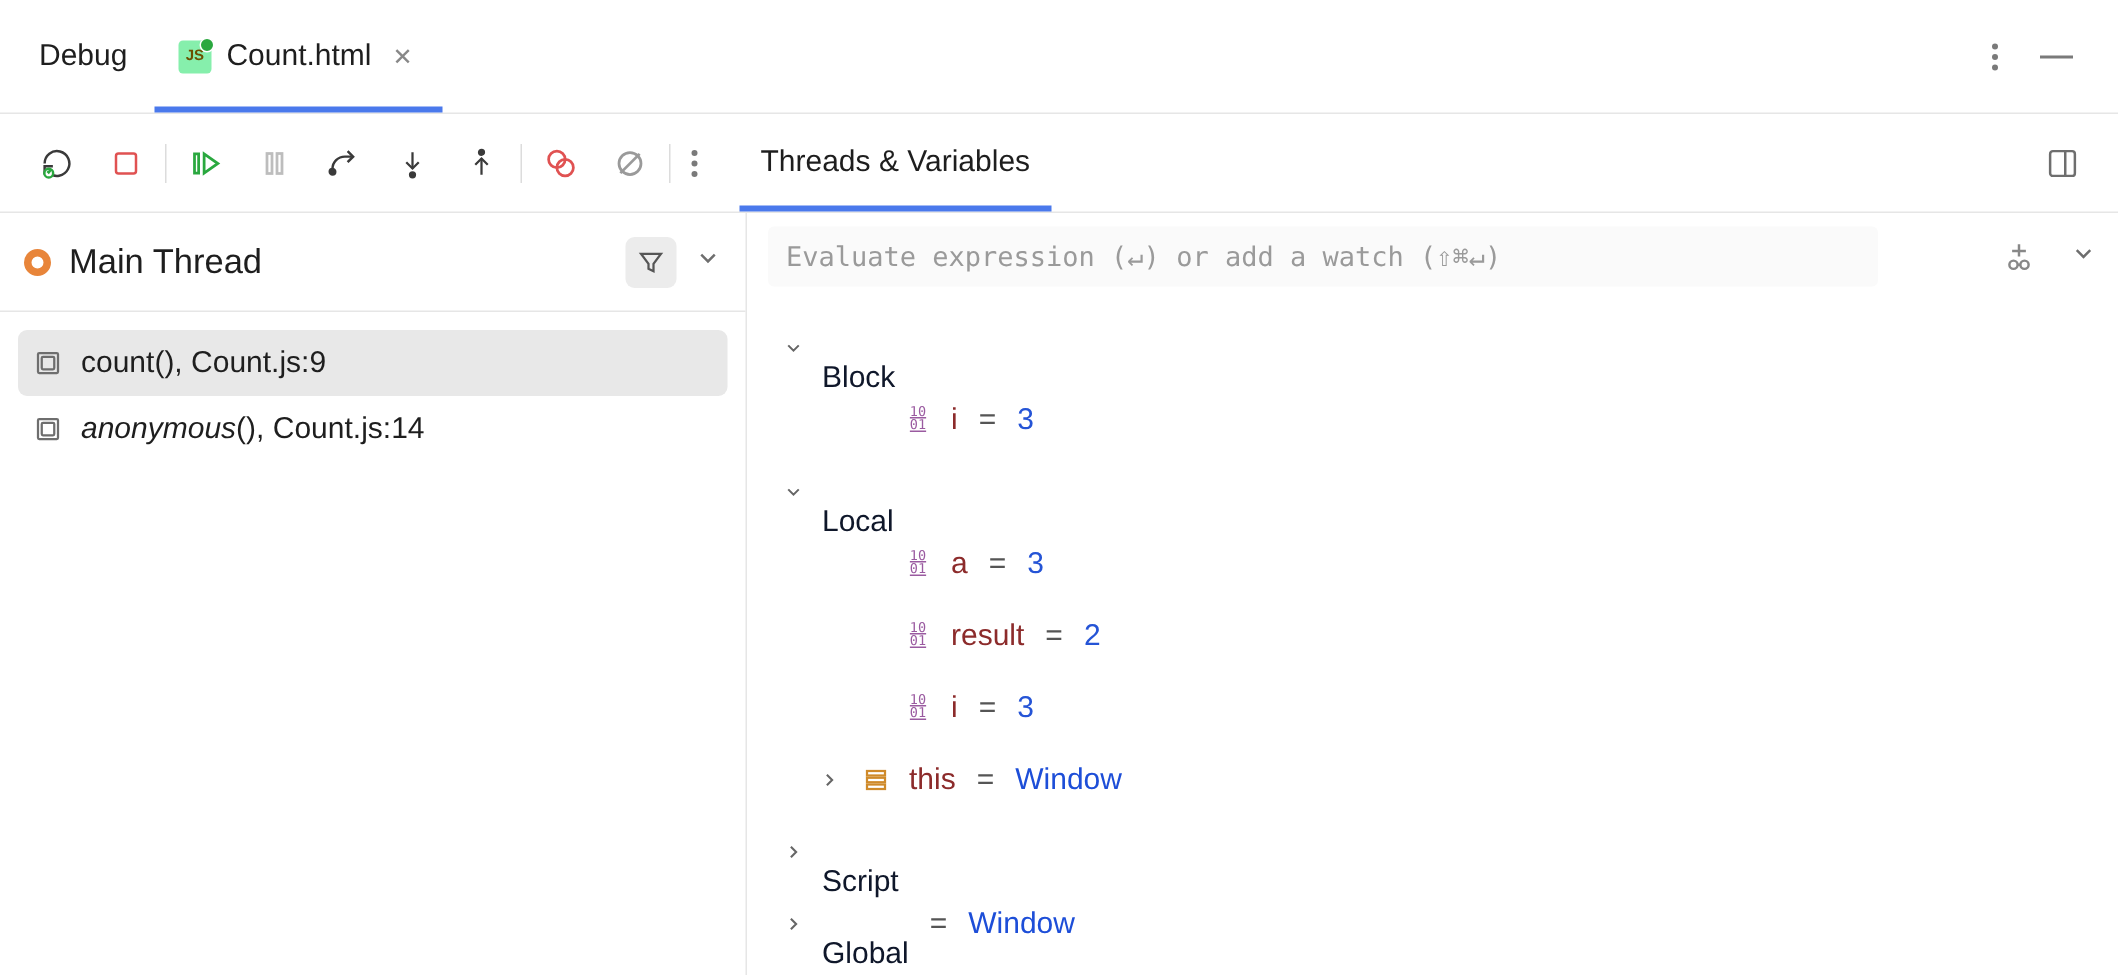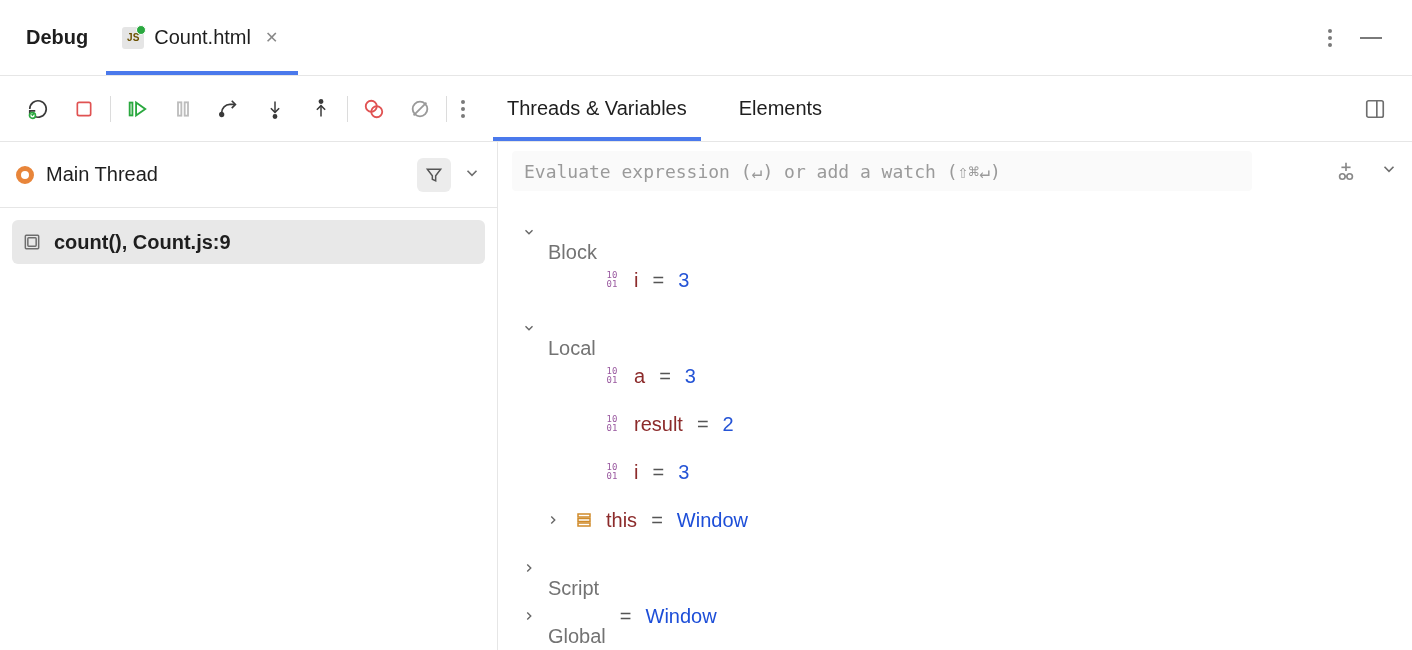--- a/index.html
+++ b/index.html
@@ -1,23 +1,23 @@
 <!DOCTYPE html>
 <html><head>
 <meta charset="utf-8">
 <style>
 * { box-sizing: border-box; margin: 0; padding: 0; }
 body { font-family: -apple-system, BlinkMacSystemFont, "Segoe UI", sans-serif; font-size: 16px; color: #1e1e1e; background: #fff; width: 1412px; height: 650px; overflow: hidden; }
 
 .titlebar { display: flex; align-items: center; height: 76px; border-bottom: 1px solid #e6e6e6; padding: 0 12px; }
 .title-left { display: flex; align-items: center; gap: 0; height: 100%; }
-.debug-label { font-weight: 700; font-size: 20px; padding: 0 18px 0 14px; }
+.debug-label { font-weight: 400; font-size: 20px; padding: 0 18px 0 14px; }
 .tab { display: flex; align-items: center; gap: 10px; height: 100%; padding: 0 16px; position: relative; }
 .tab.active::after { content: ""; position: absolute; left: 0; right: 0; bottom: 0; height: 4px; background: #4a79ec; }
-.js-icon { width: 22px; height: 22px; background: #e5e5e5; border-radius: 3px; display: flex; align-items: center; justify-content: center; font-size: 10px; font-weight: 700; color: #6b5100; position: relative; }
+.js-icon { width: 22px; height: 22px; background: #86efac; border-radius: 3px; display: flex; align-items: center; justify-content: center; font-size: 10px; font-weight: 700; color: #6b5100; position: relative; }
 .js-icon::after { content: ""; position: absolute; top: -2px; right: -2px; width: 8px; height: 8px; border-radius: 50%; background: #2aa83f; border: 1px solid #fff; }
 .tab-label { font-size: 20px; }
 .tab-close { color: #888; font-size: 16px; cursor: pointer; padding: 0 4px; }
 .title-right { margin-left: auto; display: flex; align-items: center; gap: 28px; padding-right: 18px; }
 .kebab { display: flex; flex-direction: column; gap: 3px; }
 .kebab span { width: 4px; height: 4px; border-radius: 50%; background: #7a7a7a; }
 .minimize { width: 22px; height: 2px; background: #7a7a7a; }
 
 .toolbar { display: flex; align-items: center; height: 66px; border-bottom: 1px solid #e6e6e6; padding: 0 12px; }
 .tool-group { display: flex; align-items: center; gap: 22px; padding: 0 14px; }
@@ -28,49 +28,49 @@
 .dtab { font-size: 20px; height: 100%; display: flex; align-items: center; position: relative; cursor: pointer; }
 .dtab.active::after { content: ""; position: absolute; left: -14px; right: -14px; bottom: 0; height: 4px; background: #4a79ec; }
 
 .toolbar-right { margin-left: auto; padding-right: 14px; }
 .layout-icon { width: 22px; height: 22px; }
 
 .body { display: flex; height: calc(650px - 76px - 66px); }
 .left-pane { width: 498px; border-right: 1px solid #e6e6e6; }
 .thread-header { display: flex; align-items: center; height: 66px; border-bottom: 1px solid #e6e6e6; padding: 0 16px; gap: 12px; }
 .thread-dot { width: 18px; height: 18px; border-radius: 50%; background: #fff; border: 5px solid #e8853a; }
-.thread-name { font-size: 20px; flex: 1; }
+.thread-name { font-size: 23px; flex: 1; }
 .filter-btn { width: 34px; height: 34px; border-radius: 6px; background: #ececec; display: flex; align-items: center; justify-content: center; }
 .chevron { color: #6e6e6e; }
 
-.stack { padding: 12px; font-weight: bold; }
+.stack { padding: 12px; }
 .frame { display: flex; align-items: center; gap: 12px; height: 44px; padding: 0 10px; border-radius: 6px; font-size: 20px; }
 .frame.selected { background: #e8e8e8; }
 .frame-icon { width: 20px; height: 20px; flex-shrink: 0; }
 .anon-fn { font-style: italic; }
 
 .right-pane { flex: 1; display: flex; flex-direction: column; }
 .eval-row { display: flex; align-items: center; height: 58px; padding: 0 14px; gap: 12px; }
 .eval-input { flex: 1; height: 40px; border: none; background: #fafafa; border-radius: 4px; padding: 0 12px; font-family: "SF Mono", Menlo, monospace; font-size: 18px; color: #333; outline: none; max-width: 740px; }
 .eval-input::placeholder { color: #9a9a9a; }
 .eval-actions { display: flex; align-items: center; gap: 22px; margin-left: auto; }
 
 .vars { padding: 8px 14px; overflow: auto; }
 .vrow { display: flex; align-items: center; height: 48px; font-size: 20px; gap: 10px; }
 .indent0 { padding-left: 8px; }
 .indent1 { padding-left: 60px; }
 .expander { width: 18px; height: 18px; display: flex; align-items: center; justify-content: center; color: #666; }
-.var-icon { width: 24px; height: 18px; display: flex; align-items: center; justify-content: center; }
+.var-icon { width: 24px; height: 18px; display: flex; align-items: center; justify-content: center; text-decoration: underline; }
 .binary-icon { font-family: monospace; font-size: 9px; line-height: 9px; color: #9a5aa0; text-align: center; }
 .obj-icon svg { display: block; }
 .var-name { color: #8c2b2b; }
 .eq { color: #555; padding: 0 4px; }
 .var-val-num { color: #2554d6; }
 .var-val-obj { color: #1d4ed8; }
-.scope-label { color: #737373; margin-top: 40px; }
+.scope-label { color: #0f172a; margin-top: 40px; }
 </style>
 </head>
 <body>
 
 <div class="titlebar">
   <div class="title-left">
     <div class="debug-label">Debug</div>
     <div class="tab active">
       <span class="js-icon">JS</span>
       <span class="tab-label">Count.html</span>
@@ -158,21 +158,20 @@
   <div class="tool-group">
     <div class="kebab">
         <span></span>
         <span></span>
         <span></span>
       </div>
   </div>
 
   <div class="debug-tabs">
     <div class="dtab active">Threads &amp; Variables</div>
-    <div class="dtab">Elements</div>
   </div>
 
   <div class="toolbar-right">
     <span class="tool-icon layout-icon">
       <svg width="22" height="22" viewBox="0 0 24 24" fill="none" stroke="#6e6e6e" stroke-width="1.8">
           <rect x="3" y="3" width="18" height="18" rx="2"></rect>
           <path d="M14 3v18"></path>
         </svg>
     </span>
   </div>
@@ -198,20 +197,31 @@
     <div class="stack">
       <div class="frame selected">
         <span class="frame-icon">
           <svg width="20" height="20" viewBox="0 0 24 24" fill="none" stroke="#6e6e6e" stroke-width="1.8">
               <rect x="4" y="4" width="16" height="16" rx="1"></rect>
               <rect x="7" y="7" width="10" height="10" rx="1"></rect>
             </svg>
         </span>
         <span>count(), Count.js:9</span>
       </div>
+      <div class="frame">
+        <span class="frame-icon">
+          <svg width="20" height="20" viewBox="0 0 24 24" fill="none" stroke="#6e6e6e" stroke-width="1.8">
+              <rect x="4" y="4" width="16" height="16" rx="1"></rect>
+              <rect x="7" y="7" width="10" height="10" rx="1"></rect>
+            </svg>
+        </span>
+        <span>
+          <span class="anon-fn">anonymous</span><span>(), Count.js:14</span>
+        </span>
+      </div>
     </div>
   </div>
 
   <div class="right-pane">
     <div class="eval-row">
       <input class="eval-input" placeholder="Evaluate expression (↵) or add a watch (⇧⌘↵)" style="">
       <div class="eval-actions">
         <span class="tool-icon">
           <svg width="22" height="22" viewBox="0 0 24 24" fill="none" stroke="#888" stroke-width="1.8">
               <path d="M12 3v9"></path>

